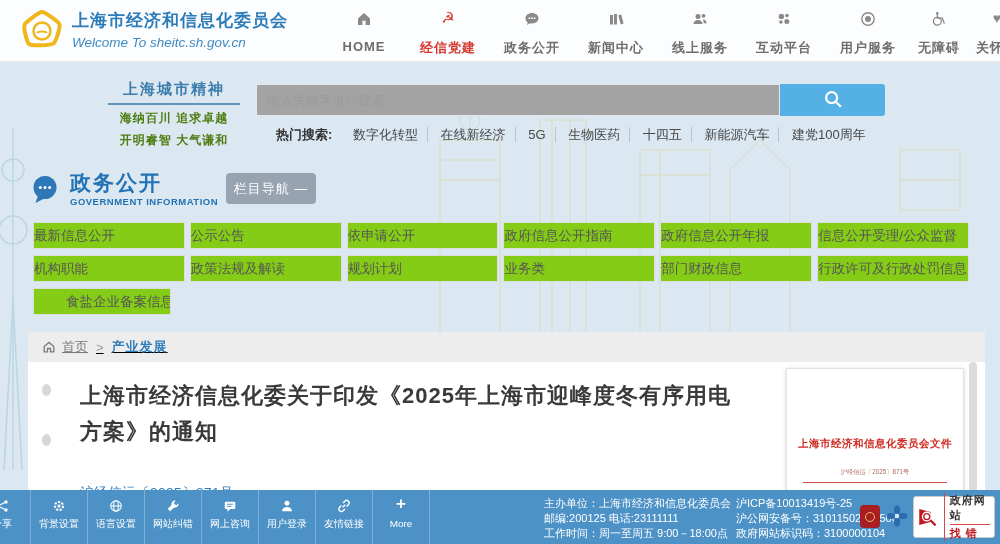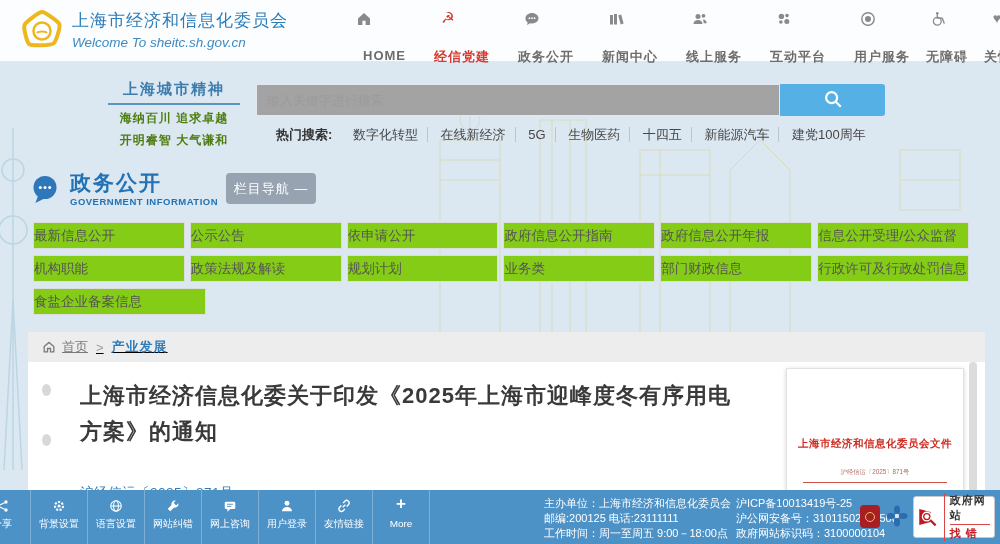--- a/index.html
+++ b/index.html
@@ -6,28 +6,28 @@
   body { background:#9fb6c6; font-family:"Liberation Sans","DejaVu Sans",sans-serif; }
   .page { position:relative; width:1000px; height:544px; overflow:hidden; background:#dbe7f1; margin:0 auto; }
 
   
   .skyline { position:absolute; inset:0; z-index:0; pointer-events:none; }
 
   
   .header { position:absolute; left:0; top:0; width:1000px; height:62px; background:#fcfdfe; border-bottom:1px solid #e7e7e7; z-index:5; }
   .logo { position:absolute; left:20px; top:9px; width:44px; height:44px; }
   .brand { position:absolute; left:72px; top:9px; }
-  .brand-title { font-size:17px; font-weight:normal; color:#2b7cb9; letter-spacing:1px; }
+  .brand-title { font-size:17px; font-weight:bold; color:#2b7cb9; letter-spacing:1px; }
   .brand-sub { font-size:13.5px; color:#3f8ac0; margin-top:3px;font-style:italic; }
   .nav { position:absolute; left:322px; top:8px; display:flex; align-items:flex-start; }
   .nav-item { width:84px; text-align:center; cursor:pointer; }
   .nav-item.narrow { width:58px; }
   .nav-icon { display:block; height:20px; line-height:20px; }
   .nav-icon svg { vertical-align:middle; }
-  .nav-label { display:block; font-size:13px; color:#6d6d6d; font-weight:bold; letter-spacing:1px; margin-top:20px; white-space:nowrap;text-align:right; }
+  .nav-label { display:block; font-size:13px; color:#6d6d6d; font-weight:bold; letter-spacing:1px; margin-top:11px; white-space:nowrap; }
   .nav-item.active .nav-label { color:#d6392e; }
   .party-glyph { font-size:15px; color:#d6392e; }
 
   
   .spirit { position:absolute; left:108px; top:80px; width:132px; text-align:center; z-index:2; }
   .spirit-title { font-size:15px; font-weight:bold; color:#3c7dad; letter-spacing:2px; padding-bottom:4px; border-bottom:2px solid #5e95bd; }
   .spirit-line { font-size:12px; color:#4d7c0f; letter-spacing:1px; margin-top:5px; font-weight:bold; white-space:nowrap; }
   .search-box { position:absolute; left:256px; top:84px; width:524px; height:32px; background:#a3a3a3; border:1px solid #e2e8ee; z-index:2; }
   .search-box input { width:100%; height:100%; border:none; outline:none; font-size:13px; color:#333; padding:0 10px; font-family:inherit; background:transparent; }
   .search-box input::placeholder { color:#9b9b9b; }
@@ -39,21 +39,21 @@
 
   
   .sec-head { position:absolute; left:30px; top:172px; display:flex; align-items:center; z-index:2; }
   .sec-icon { width:30px; height:32px; margin-right:10px; }
   .sec-title { font-size:21px; font-weight:bold; color:#2272b4; letter-spacing:2px; line-height:22px; }
   .sec-sub { font-size:9.5px; font-weight:bold; color:#2272b4; letter-spacing:.5px; margin-top:2px; }
   .sec-toggle { position:absolute; left:226px; top:173px; width:90px; height:31px; background:#97a3b1; border:none; border-radius:4px; color:#fff; font-size:13px; cursor:pointer; font-family:inherit; letter-spacing:1px; z-index:2; }
   .menu-grid { position:absolute; left:33px; top:222px; width:936px; z-index:2; }
   .menu-row { display:flex; gap:5px; margin-bottom:6px; }
   .menu-btn { flex:0 0 auto; width:calc((100% - 25px)/6); height:27px; line-height:25px; text-align:left; background:#84cc16; border:1px solid #dcdcdc; font-size:13.5px; color:#555; cursor:pointer; font-family:inherit; white-space:nowrap; overflow:hidden; }
-  .menu-row.single .menu-btn { width:173px; }
+  .menu-row.single .menu-btn { width:138px;padding-left:32px; }
 
   
   .card { position:absolute; left:28px; top:332px; width:957px; height:212px; background:#fff; z-index:3;text-decoration:underline; }
   .crumbs { height:30px; background:#ededed; display:flex; align-items:center; padding-left:14px; font-size:13px; color:#7a7a7a; }
   .crumb-home-icon { margin-right:6px; display:inline-flex; }
   .crumb-link { color:#7a7a7a; text-decoration:underline; cursor:pointer; }
   .crumb-sep { margin:0 8px; color:#9a9a9a; }
   .crumb-current { color:#2e7cba; font-weight:bold; letter-spacing:1px; }
   .art-title { position:absolute; left:52px; top:46px; width:672px; font-size:22px; line-height:36px; font-weight:600; color:#3a3a3a; letter-spacing:1px; }
   .doc-num { position:absolute; left:52px; top:152px; font-size:13.5px; color:#2e7cba; letter-spacing:.5px; }

